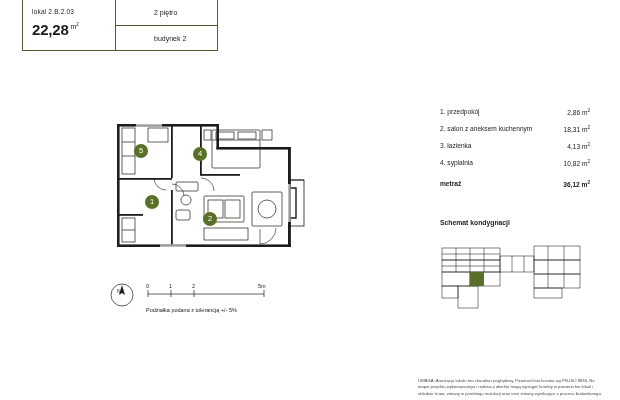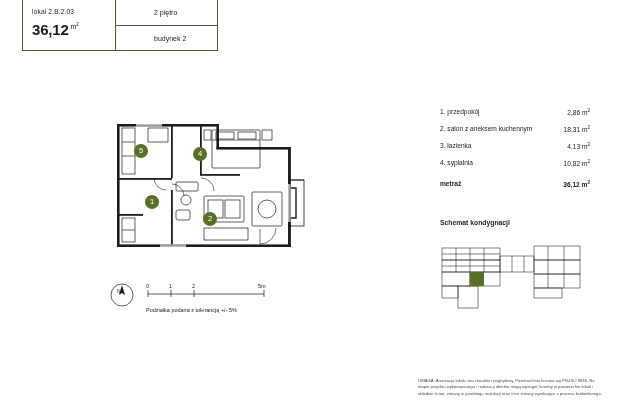--- a/index.html
+++ b/index.html
@@ -179,21 +179,21 @@
     color: #4a4a48;
   }
 </style>
 </head>
 <body>
 
 <div id="header-table">
   <div class="hdr-cell" id="cell-unit">
     <div id="unit-label">lokal 2.B.2.03</div>
     <div id="unit-area">
-      <span>36,12</span><span id="unit-area-sup">m<span style="font-size:4.6px;vertical-align:super;">2</span></span>
+      <span>22,28</span><span id="unit-area-sup">m<span style="font-size:4.6px;vertical-align:super;">2</span></span>
     </div>
   </div>
   <div class="hdr-cell" id="cell-floor">
     <div id="floor-label">2 piętro</div>
   </div>
   <div class="hdr-cell" id="cell-building">
     <div id="building-label">budynek 2</div>
   </div>
 </div>
 

